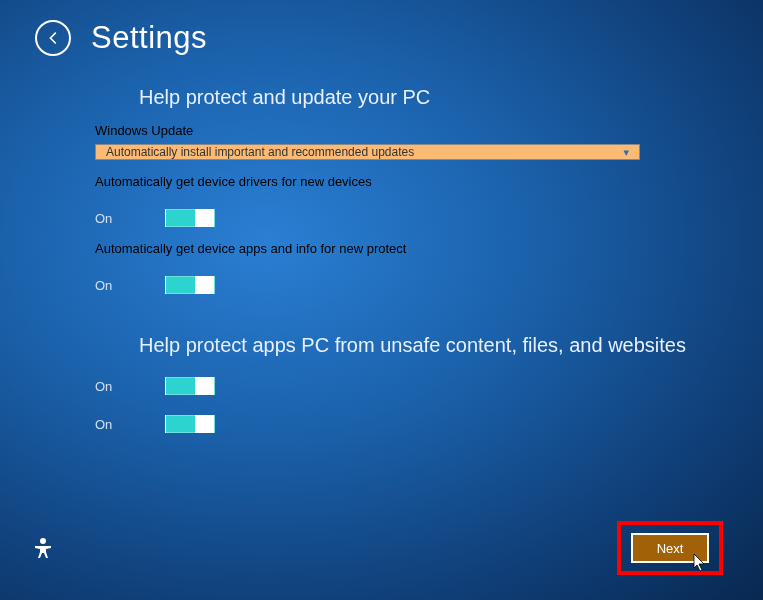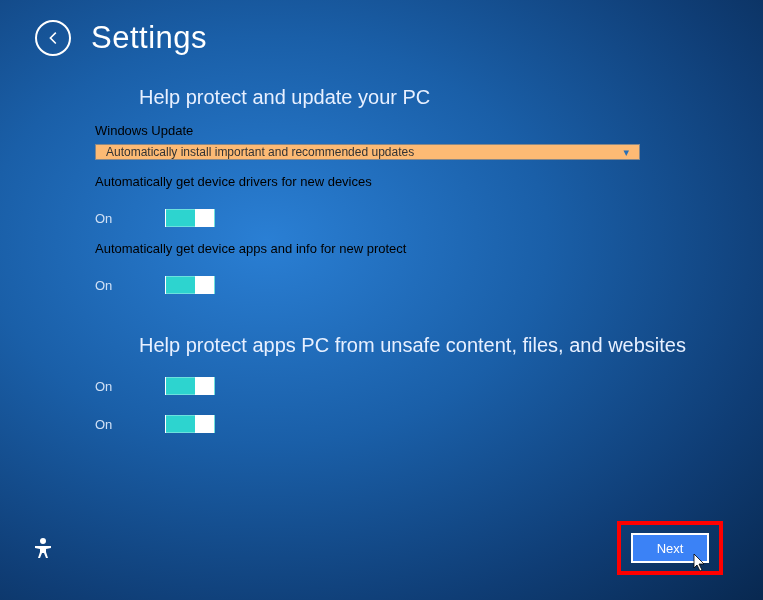--- a/index.html
+++ b/index.html
@@ -120,21 +120,21 @@
       fill: white;
     }
     .next-wrap {
       border: 4px solid #ff0000;
       padding: 8px 10px;
       position: relative;
     }
     .next-btn {
       width: 78px;
       height: 30px;
-      background: #3b82f6;
+      background: #a16207;
       border: 2px solid white;
       color: white;
       font-size: 13px;
       display: flex;
       align-items: center;
       justify-content: center;
       cursor: pointer;
       font-weight: 400;
     }
     .cursor {

